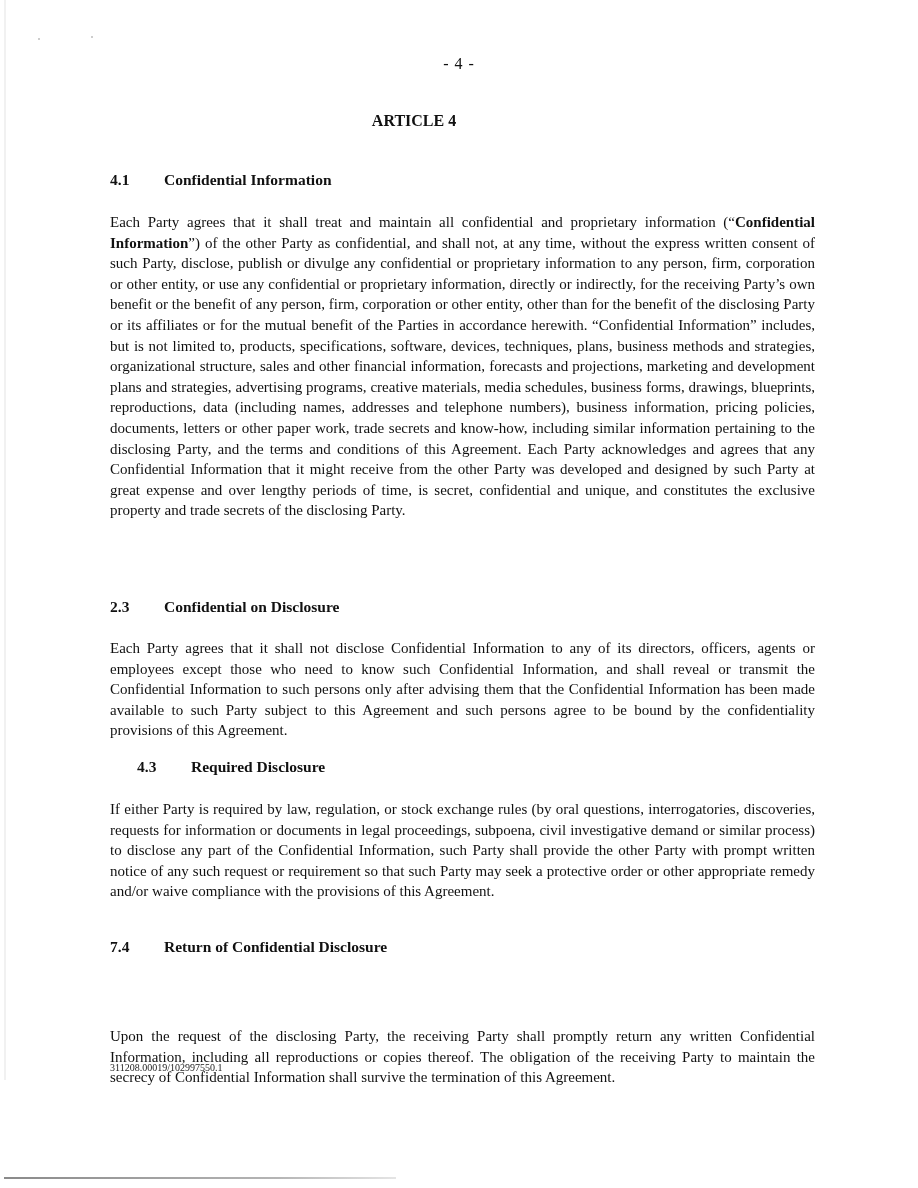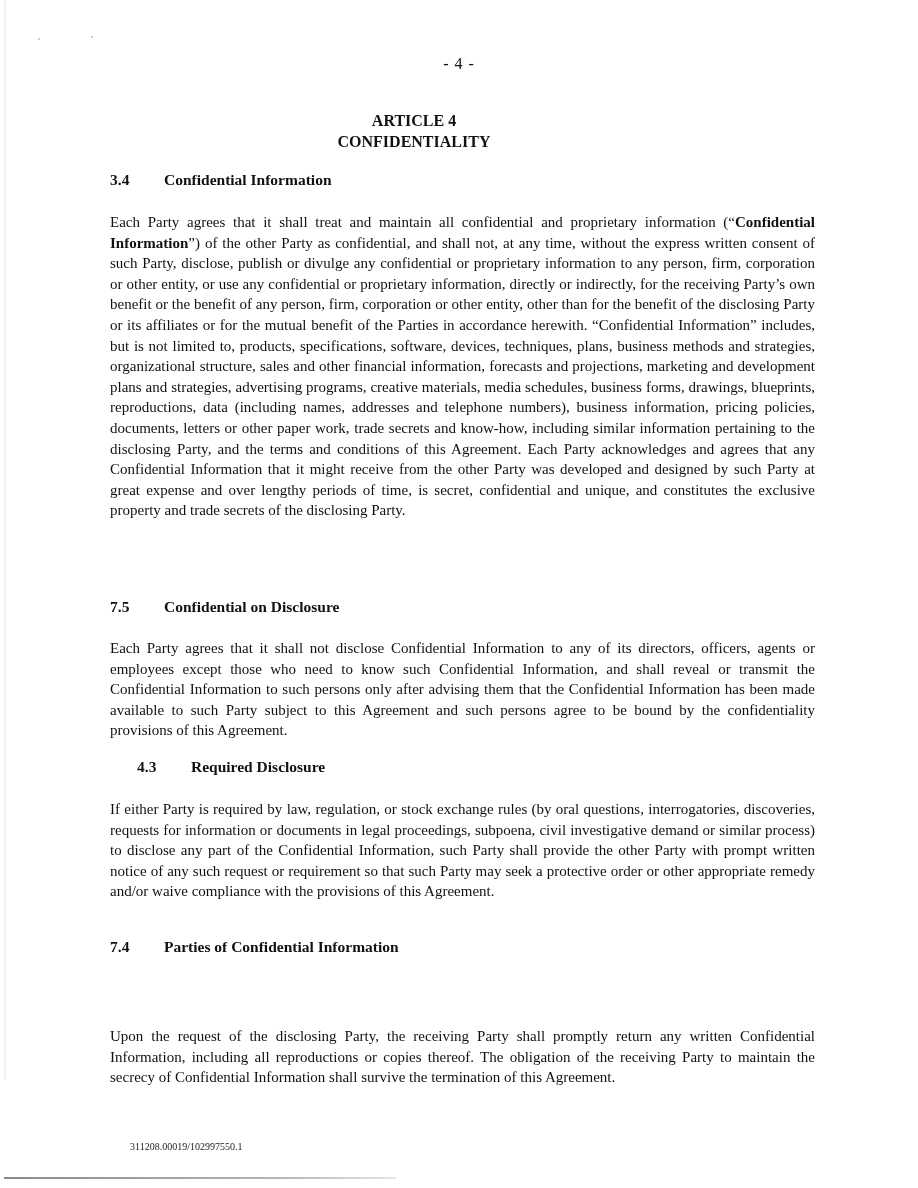--- a/index.html
+++ b/index.html
@@ -67,24 +67,23 @@
       width: 705px;
       font-size: 15px;
       line-height: 20.6px;
       text-align: justify;
       margin: 0;
     }
     .para b { font-weight: bold; }
     .footer-id {
       position: absolute;
       left: 110px;
-      top: 1141px;
+      top: 1062px;
       font-size: 10px;
       color: #222;
-      margin-left: 20px;
     }
     .bottom-rule {
       position: absolute;
       left: 4px;
       top: 1177px;
       width: 392px;
       height: 2px;
       background: linear-gradient(to right, #8a8a8a, #b5b5b5 70%, #e5e5e5);
     }
   </style>
@@ -92,37 +91,36 @@
 <body>
 
 <div class="page-edge"></div>
 <div class="speck" style="left:38px; top:38px;"></div>
 <div class="speck" style="left:91px; top:36px;"></div>
 
 <div class="page-number">- 4 -</div>
 
 <div class="article-heading">
   <div>ARTICLE 4</div>
-  <div>CONFIDENTIALITY</div>
 </div>
 
 <div class="section-heading" style="top:170px;">
-  <span class="num">3.4</span><span>Confidential Information</span>
+  <span class="num">4.1</span><span>Confidential Information</span>
 </div>
 <p class="para" style="top:212px;"><span>Each Party agrees that it shall treat and maintain all confidential and proprietary information (“</span><b>Confidential Information</b><span>”) of the other Party as confidential, and shall not, at any time, without the express written consent of such Party, disclose, publish or divulge any confidential or proprietary information to any person, firm, corporation or other entity, or use any confidential or proprietary information, directly or indirectly, for the receiving Party’s own benefit or the benefit of any person, firm, corporation or other entity, other than for the benefit of the disclosing Party or its affiliates or for the mutual benefit of the Parties in accordance herewith. “Confidential Information” includes, but is not limited to, products, specifications, software, devices, techniques, plans, business methods and strategies, organizational structure, sales and other financial information, forecasts and projections, marketing and development plans and strategies, advertising programs, creative materials, media schedules, business forms, drawings, blueprints, reproductions, data (including names, addresses and telephone numbers), business information, pricing policies, documents, letters or other paper work, trade secrets and know-how, including similar information pertaining to the disclosing Party, and the terms and conditions of this Agreement. Each Party acknowledges and agrees that any Confidential Information that it might receive from the other Party was developed and designed by such Party at great expense and over lengthy periods of time, is secret, confidential and unique, and constitutes the exclusive property and trade secrets of the disclosing Party.</span></p>
 
 <div class="section-heading" style="top:597px;">
-  <span class="num">7.5</span><span>Confidential on Disclosure</span>
+  <span class="num">2.3</span><span>Confidential on Disclosure</span>
 </div>
 <p class="para" style="top:638px;">Each Party agrees that it shall not disclose Confidential Information to any of its directors, officers, agents or employees except those who need to know such Confidential Information, and shall reveal or transmit the Confidential Information to such persons only after advising them that the Confidential Information has been made available to such Party subject to this Agreement and such persons agree to be bound by the confidentiality provisions of this Agreement.</p>
 
 <div class="section-heading" style="top:757px;margin-left:27px;">
   <span class="num">4.3</span><span>Required Disclosure</span>
 </div>
 <p class="para" style="top:799px;">If either Party is required by law, regulation, or stock exchange rules (by oral questions, interrogatories, discoveries, requests for information or documents in legal proceedings, subpoena, civil investigative demand or similar process) to disclose any part of the Confidential Information, such Party shall provide the other Party with prompt written notice of any such request or requirement so that such Party may seek a protective order or other appropriate remedy and/or waive compliance with the provisions of this Agreement.</p>
 
 <div class="section-heading" style="top:937px;">
-  <span class="num">7.4</span><span>Parties of Confidential Information</span>
+  <span class="num">7.4</span><span>Return of Confidential Disclosure</span>
 </div>
 <p class="para" style="top:979px;margin-top:47px;">Upon the request of the disclosing Party, the receiving Party shall promptly return any written Confidential Information, including all reproductions or copies thereof. The obligation of the receiving Party to maintain the secrecy of Confidential Information shall survive the termination of this Agreement.</p>
 
 <div class="footer-id">311208.00019/102997550.1</div>
 <div class="bottom-rule"></div>
 
 </body></html>

